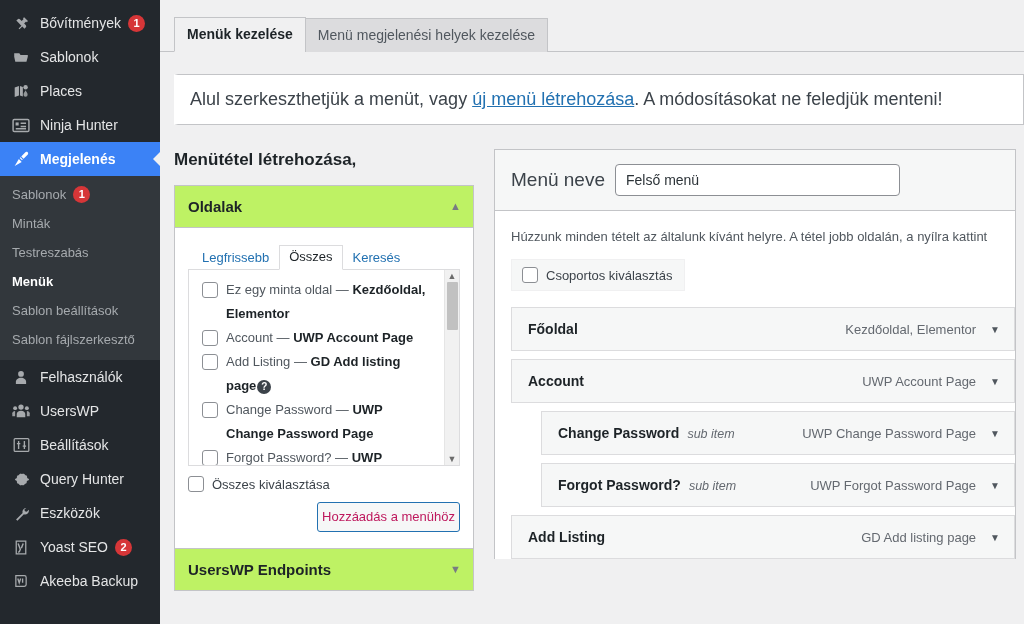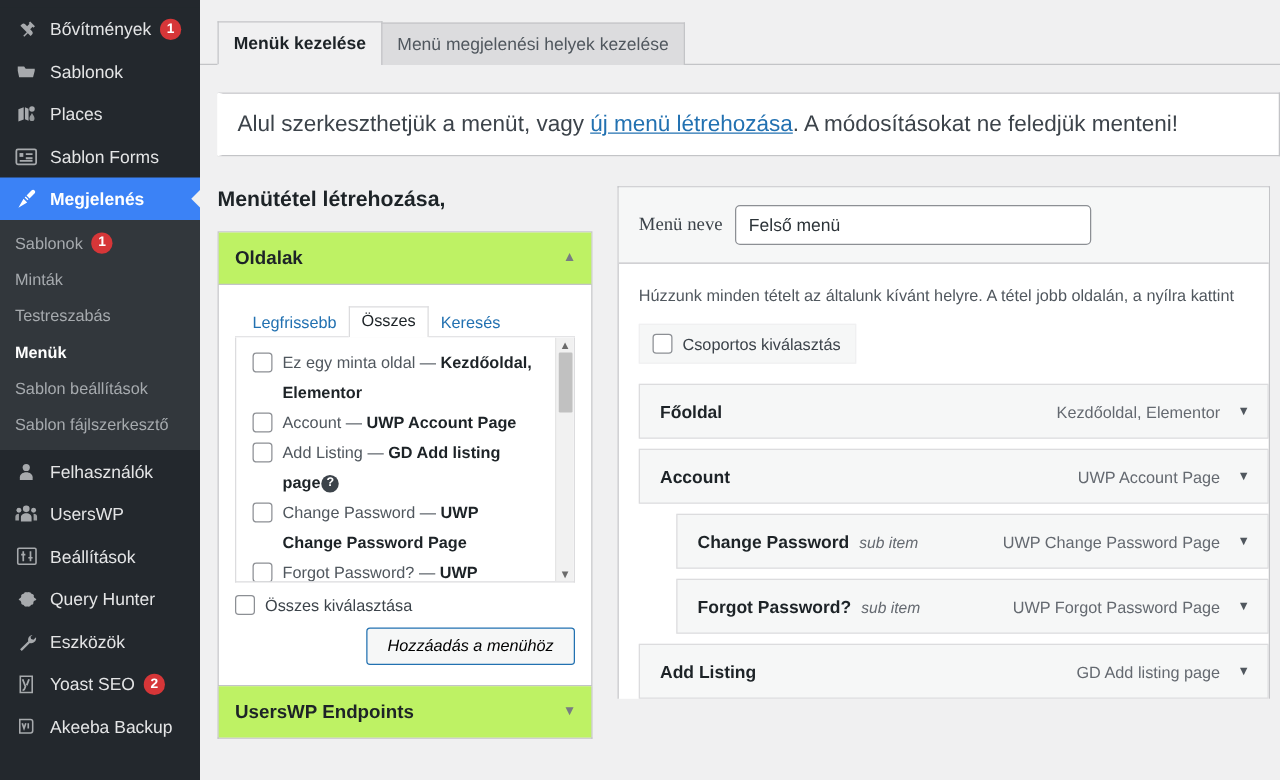--- a/index.html
+++ b/index.html
@@ -212,48 +212,47 @@
   }
   .select-all .cb {
     width: 16px; height: 16px; min-width: 16px;
     border: 1px solid #8c8f94; border-radius: 3px;
     background: #fff; margin-right: 8px;
   }
   .btn-row { display: flex; justify-content: flex-end; margin-top: 10px; }
   .button-secondary {
     display: inline-block;
     font-size: 13px; line-height: 2.15;
-    padding: 0 16px;
+    padding: 0 4px;
     background: #f6f7f7;
     border: 1px solid #2271b1;
     border-radius: 3px;
-    color: #000000;
+    color: #be185d;
     cursor: pointer;
     white-space: nowrap;
-    font-style: italic;
   }
 
   
   .postbox.collapsed { border-top: none; }
   .postbox.collapsed .postbox-header { border-bottom: none; }
 
   
   .menu-settings-box {
     background: #fff;
     border: 1px solid #c3c4c7;
     border-bottom: none;
   }
   .menu-name-row {
     display: flex; align-items: center;
     padding: 14px 16px;
     background: #f6f7f7;
     border-bottom: 1px solid #c3c4c7;
   }
   .menu-name-label {
-    font-size: 15px; color: #3c434a; margin-right: 10px; white-space: nowrap; font-family: Liberation Serif, serif;
+    font-size: 19px; color: #3c434a; margin-right: 10px; white-space: nowrap;
   }
   .menu-name-input {
     width: 285px; height: 32px;
     padding: 0 10px;
     font-size: 14px; color: #2c3338;
     border: 1px solid #8c8f94; border-radius: 4px;
     background: #fff;
     font-family: "Liberation Sans", sans-serif;
   }
   .menu-instructions {
@@ -333,21 +332,21 @@
     </div>
 
     <div class="nav-item">
       <span class="ico">
         <svg width="18" height="15" viewBox="0 0 20 16" fill="none" stroke="currentColor" stroke-width="1.6">
             <rect x="1.2" y="1.4" width="17.6" height="13.2" rx="1.4"></rect>
             <rect x="4" y="4.6" width="3.4" height="3.4" fill="currentColor" stroke="none"></rect>
             <path d="M9.6 5.6h6M9.6 9.2h6M4.2 11.6h11.4"></path>
           </svg>
       </span>
-      <span class="lbl">Sablon Forms</span>
+      <span class="lbl">Ninja Hunter</span>
     </div>
 
     <div class="nav-item current">
       <span class="ico">
         <svg width="18" height="18" viewBox="0 0 20 20" fill="currentColor">
             <path d="M17.4 2.6c-.8-.8-2-.7-2.8.1l-4.3 4.4 2.6 2.6 4.4-4.3c.8-.8.9-2 .1-2.8zM9.5 8l-.9.9 2.5 2.5.9-.9L9.5 8zM7.6 10.1 3 17.9l7.8-4.6-3.2-3.2z"></path>
           </svg>
       </span>
       <span class="lbl">Megjelenés</span>
     </div>

